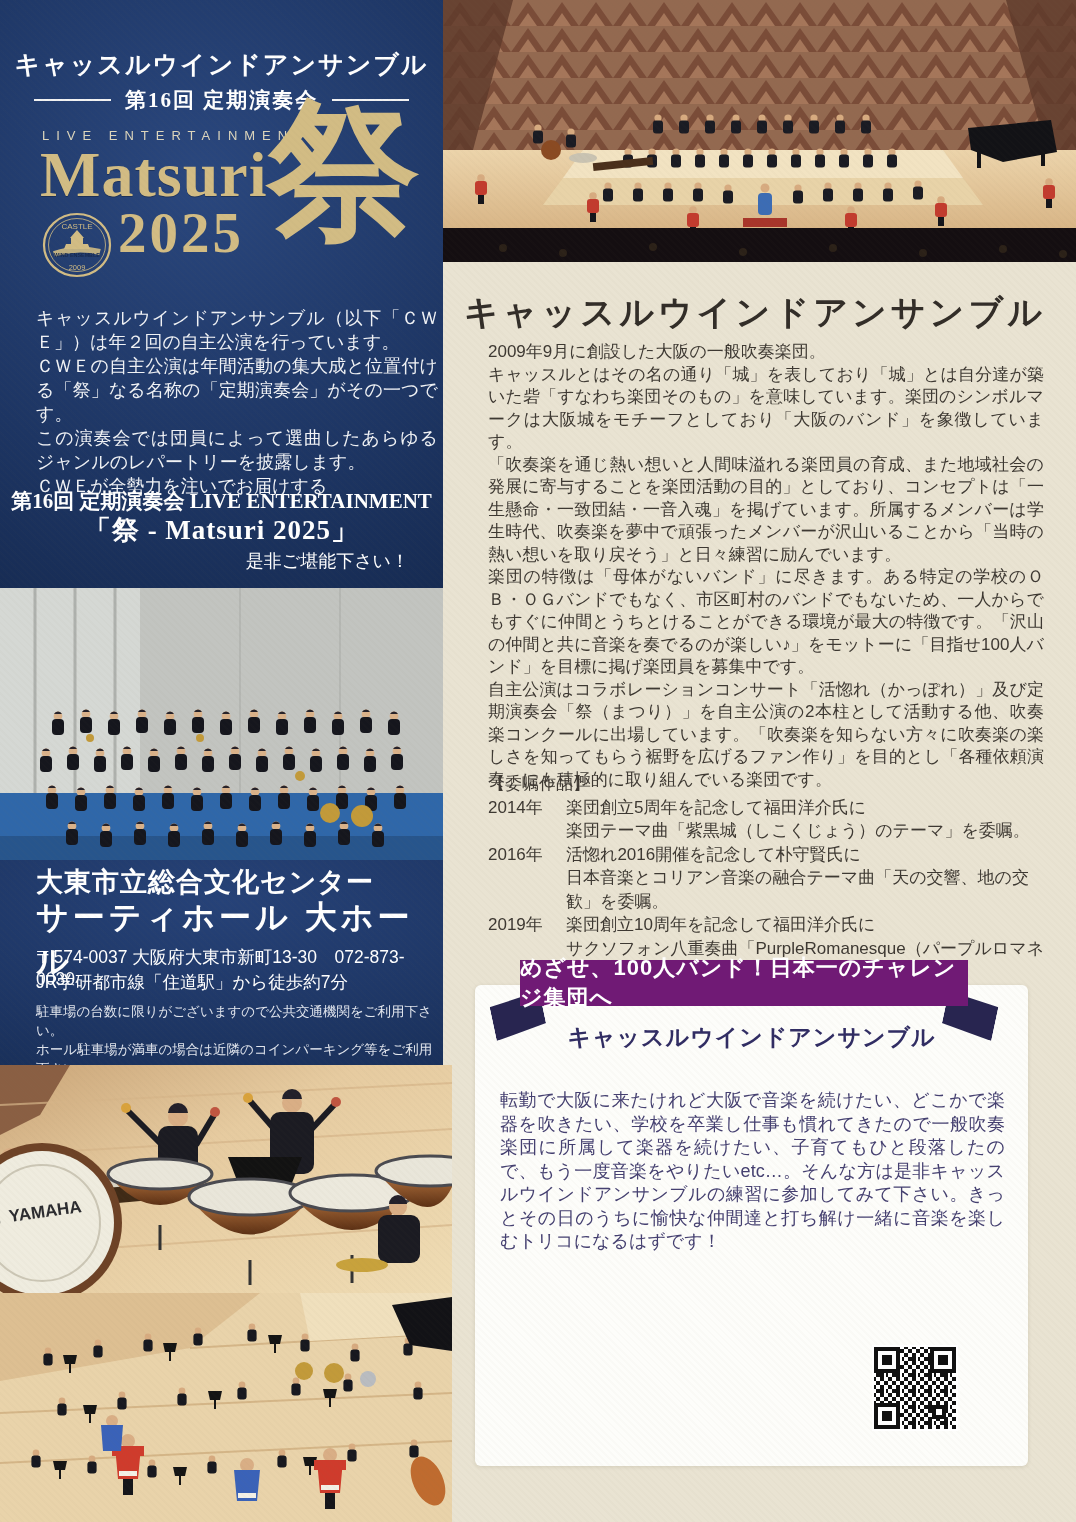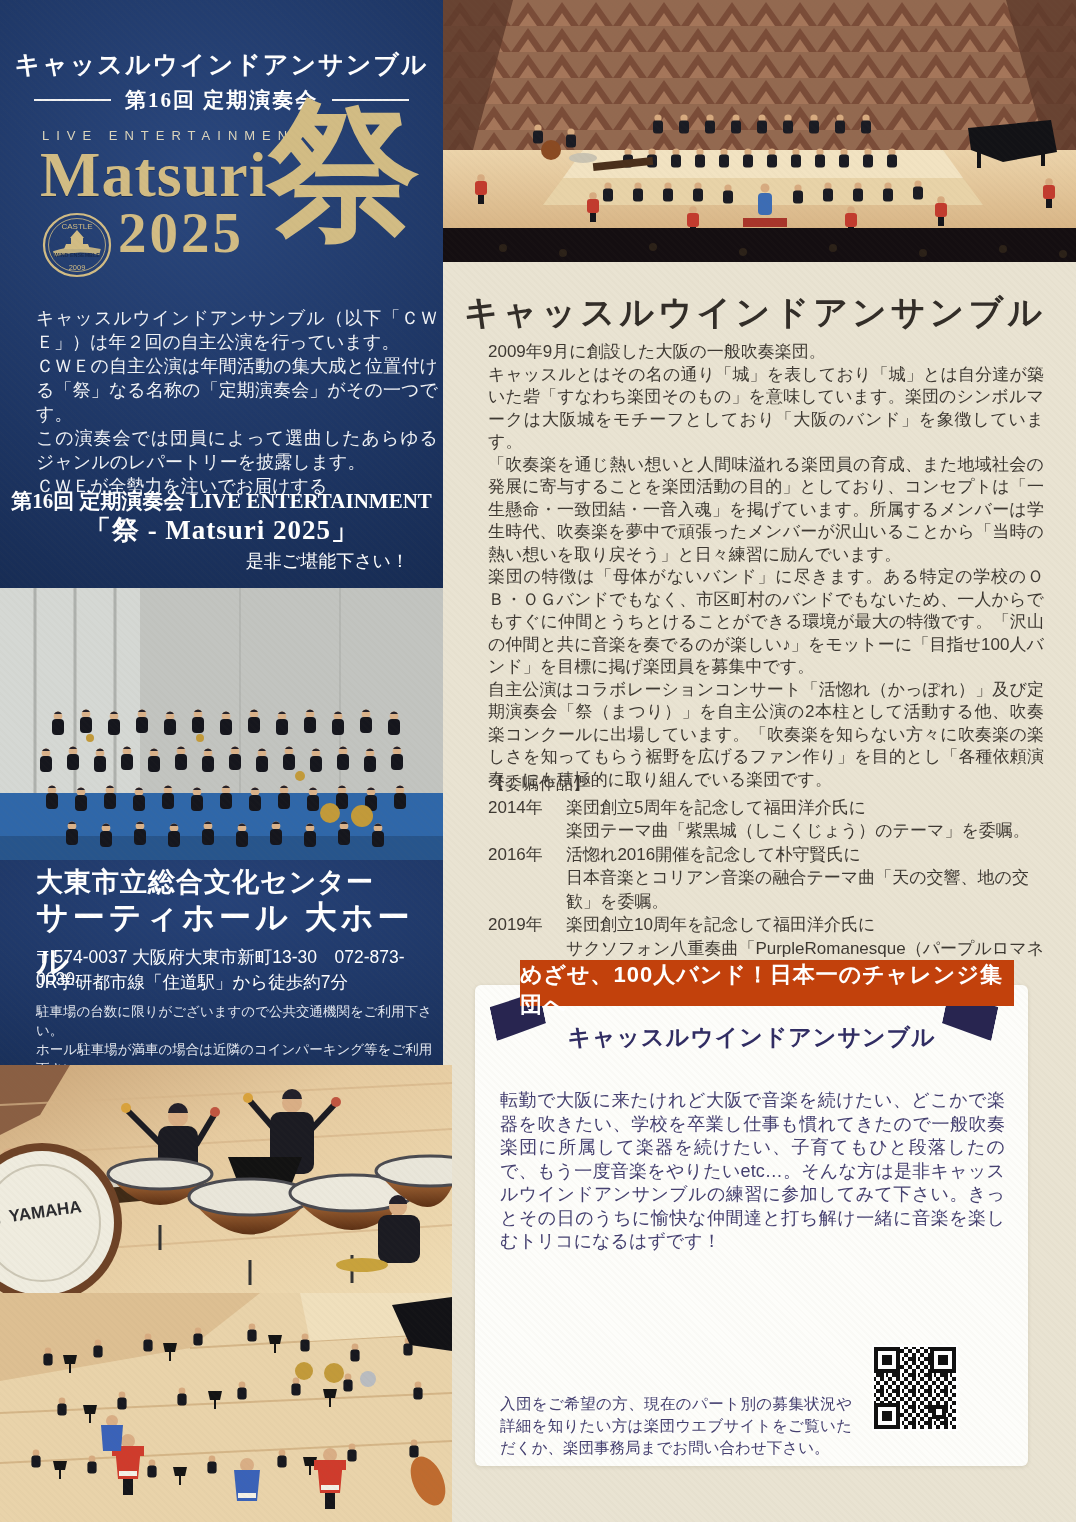--- a/index.html
+++ b/index.html
@@ -53,22 +53,22 @@
   .about-body{left:488px;top:341px;width:556px;color:#3d3832;font-size:17px;line-height:22.5px;text-align:justify;}
   .about-body p{margin:0;}
   .comm{left:488px;top:772px;width:566px;color:#3d3832;font-size:17px;line-height:23.5px;}
   .comm .hd{margin:0 0 0 0;}
   .comm .row{display:grid;grid-template-columns:64px 1fr;column-gap:14px;}
   .comm .row div{margin:0;}
 
   
   .recruit-box{left:475px;top:985px;width:553px;height:481px;background:#fdfdfa;border-radius:6px;
     box-shadow:0 1px 4px rgba(60,50,20,.12);}
-  .banner{left:520px;top:960px;width:494px;height:46px;background:#c2410c;z-index:3;
-    display:flex;justify-content:center;}
+  .banner{left:520px;top:960px;width:448px;height:46px;background:#701a75;z-index:3;
+    display:flex;align-items:center;justify-content:center;}
   .banner span{color:#fff;font-weight:bold;font-size:22px;letter-spacing:1px;}
   .tail{width:52px;height:40px;background:#282550;z-index:2;}
   .tail-l{left:492px;top:996px;transform:rotate(-12deg);clip-path:polygon(0 14%,100% 0,100% 82%,0 100%);}
   .tail-r{left:944px;top:996px;transform:rotate(12deg);clip-path:polygon(0 0,100% 14%,100% 100%,0 82%);}
   .rec-head{left:475px;top:1022px;width:553px;display:flex;align-items:baseline;justify-content:center;gap:14px;
     color:#312d63;font-family:"Liberation Serif",serif;font-weight:bold;z-index:4;}
   .rec-head .sm{font-size:23px;letter-spacing:1px;}
   .rec-head .lg{font-size:38px;letter-spacing:2px;}
   .rec-body{left:500px;top:1089px;width:505px;color:#454070;font-size:18px;line-height:23.5px;text-align:justify;z-index:4;}
   .rec-body p{margin:0;}
@@ -530,21 +530,20 @@
     <span>めざせ、100人バンド！日本一のチャレンジ集団へ</span>
   </div>
 
   <div class="abs rec-head">
     <span class="sm">キャッスルウインドアンサンブル</span>
   </div>
 
   <div class="abs rec-body">
     <p>転勤で大阪に来たけれど大阪で音楽を続けたい、どこかで楽器を吹きたい、学校を卒業し仕事も慣れてきたので一般吹奏楽団に所属して楽器を続けたい、子育てもひと段落したので、もう一度音楽をやりたいetc…。そんな方は是非キャッスルウインドアンサンブルの練習に参加してみて下さい。きっとその日のうちに愉快な仲間達と打ち解け一緒に音楽を楽しむトリコになるはずです！</p>
   </div>
-  <div class="abs rec-contact">入団をご希望の方、現在のパート別の募集状況や詳細を知りたい方は楽団ウエブサイトをご覧いただくか、楽団事務局までお問い合わせ下さい。</div>
 
   <svg class="abs qr" viewBox="0 0 86 86">
     <defs>
       <pattern id="qrp" width="16" height="16" patternUnits="userSpaceOnUse">
         <rect width="16" height="16" fill="#fff"></rect>
         <rect x="0" y="0" width="4" height="4" fill="#111"></rect>
           <rect x="8" y="0" width="4" height="4" fill="#111"></rect>
         <rect x="4" y="4" width="4" height="4" fill="#111"></rect>
           <rect x="12" y="4" width="4" height="4" fill="#111"></rect>
         <rect x="0" y="8" width="4" height="4" fill="#111"></rect>

